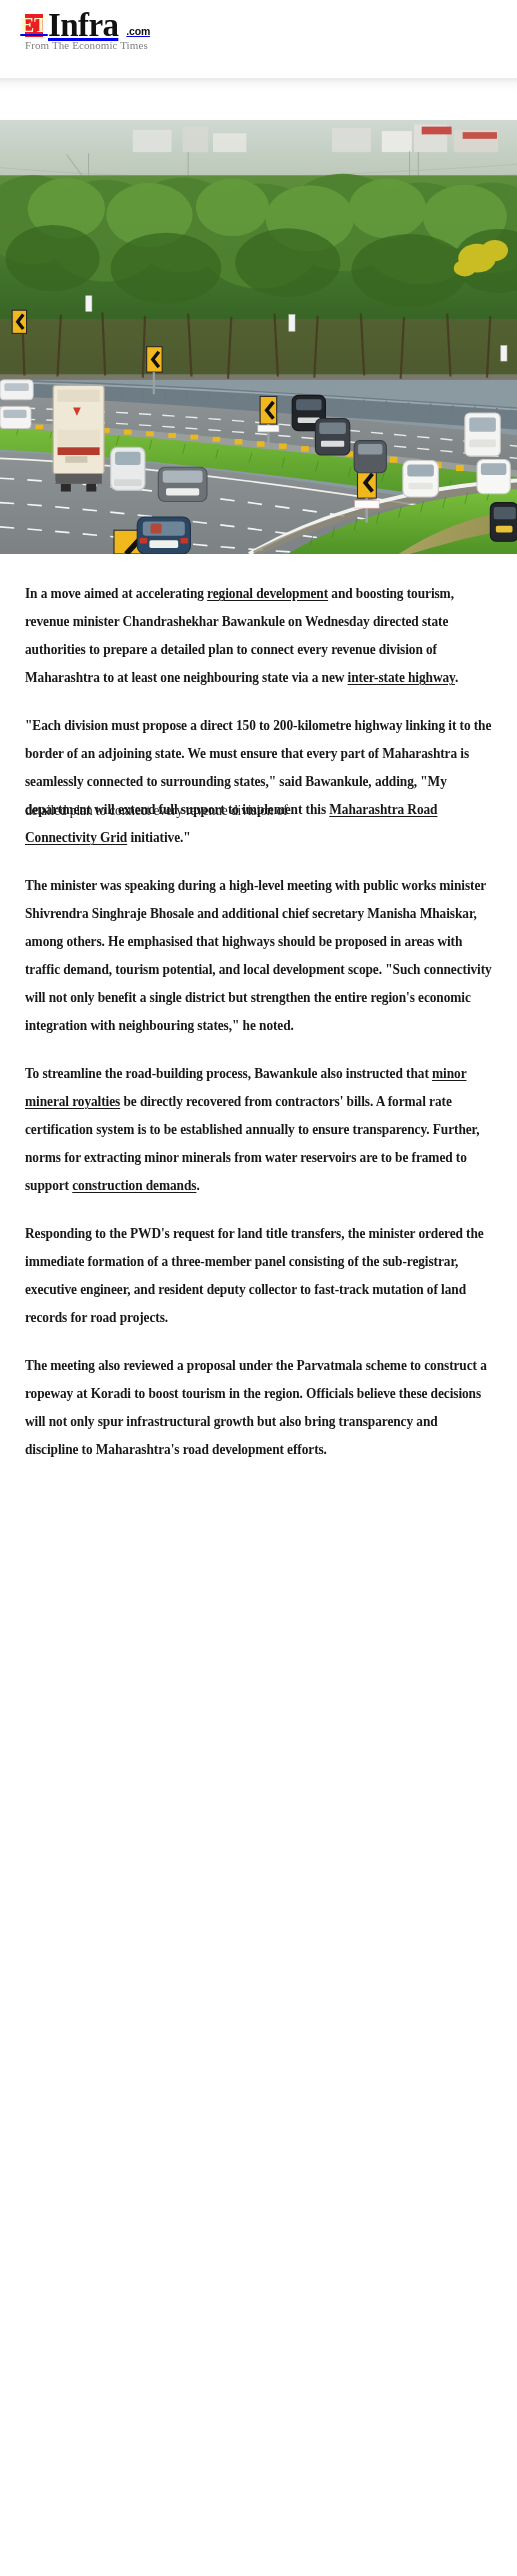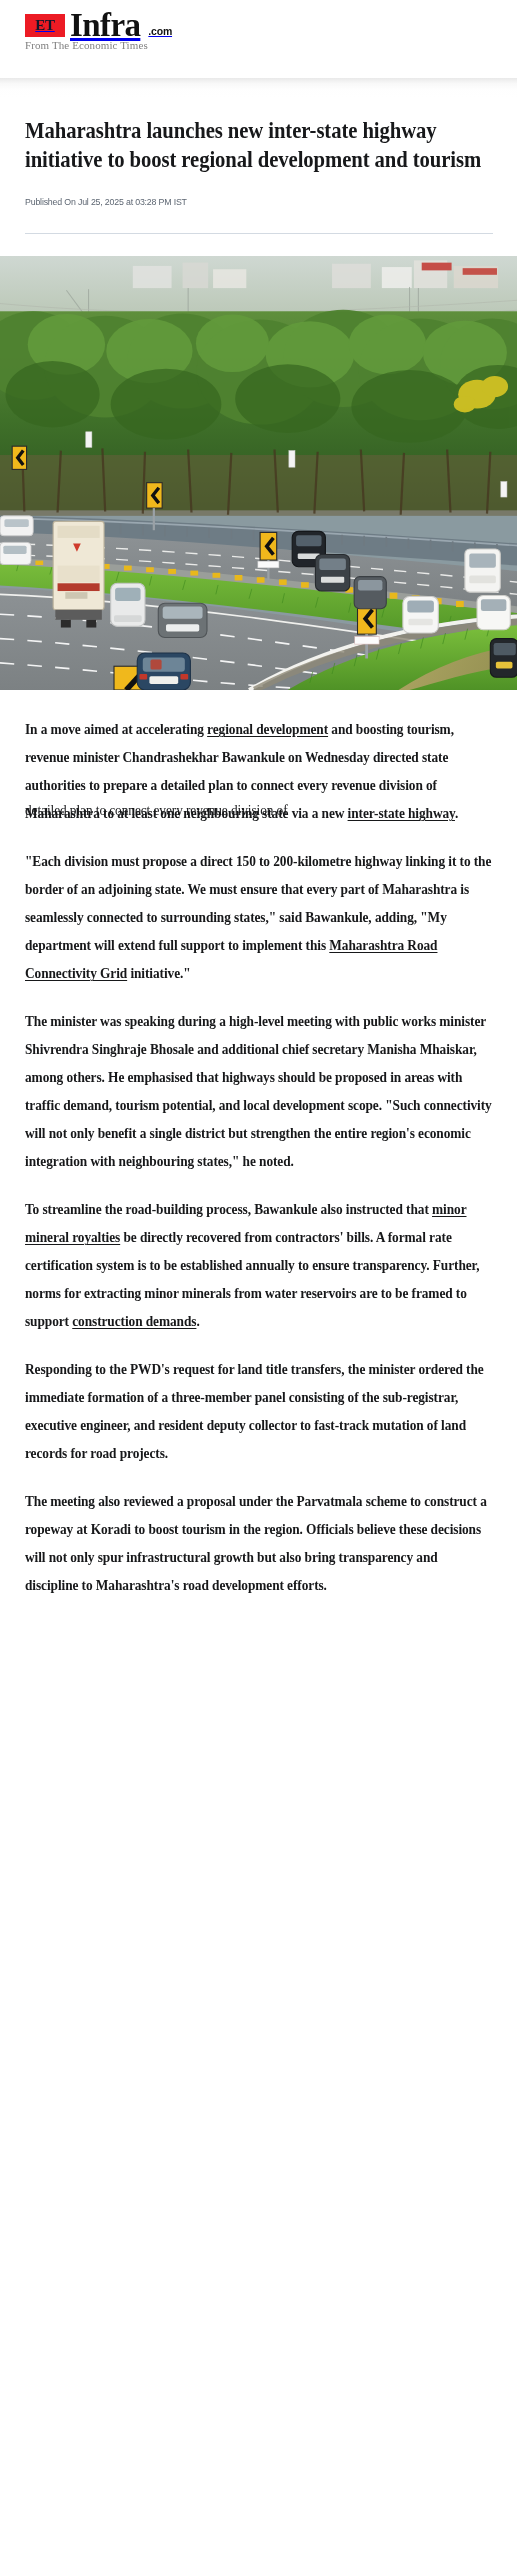--- a/index.html
+++ b/index.html
@@ -36,26 +36,26 @@
     display: flex;
     align-items: flex-start;
     gap: 0px;
   }
 
   .brand-et {
     display: inline-flex;
     align-items: center;
     justify-content: center;
     background: #ec1b24;
-    color: #0f172a;
+    color: #fef9c3;
     font-family: "Liberation Serif", "DejaVu Serif", serif;
     font-weight: 700;
-    font-size: 15px;
+    font-size: 21px;
     line-height: 1;
-    width: 40px;
+    width: 18px;
     height: 23px;
     letter-spacing: -0.3px;
     padding-bottom: 1.1px;
   }
 
   .brand-name {
     font-family: "Liberation Serif", "DejaVu Serif", serif;
     font-weight: 700;
     font-size: 33px;
     line-height: 23px;
@@ -199,25 +199,20 @@
   <header class="site-header">
     <a class="brand" href="#">
       <span class="brand-et">ET</span>
       <span class="brand-name">Infra</span>
       <span class="brand-dotcom">.com</span>
     </a>
     <div class="brand-tagline">From The Economic Times</div>
   </header>
   <div class="header-shadow"></div>
 
-  <div class="article">
-    <h1 class="headline">Maharashtra launches new inter-state highway initiative to boost regional development and tourism</h1>
-    <div class="pubdate">Published On Jul 25, 2025 at 03:28 PM IST</div>
-    <div class="rule"></div>
-  </div>
 
   <figure class="hero">
     <svg viewBox="0 0 936 785" preserveAspectRatio="none">
       <defs>
         <linearGradient id="skyG" x1="0" y1="0" x2="0" y2="1">
           <stop offset="0" stop-color="#cfd8d2"></stop>
           <stop offset="1" stop-color="#b9c6b4"></stop>
         </linearGradient>
         <linearGradient id="treeG" x1="0" y1="0" x2="0" y2="1">
           <stop offset="0" stop-color="#5f8f3c"></stop>

